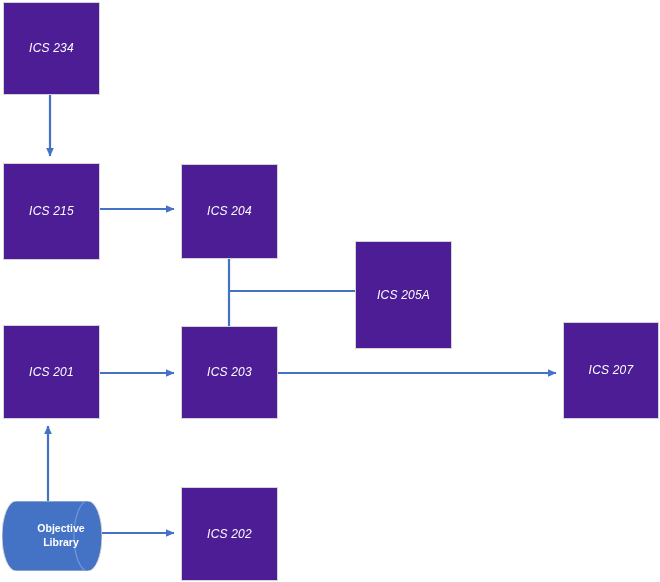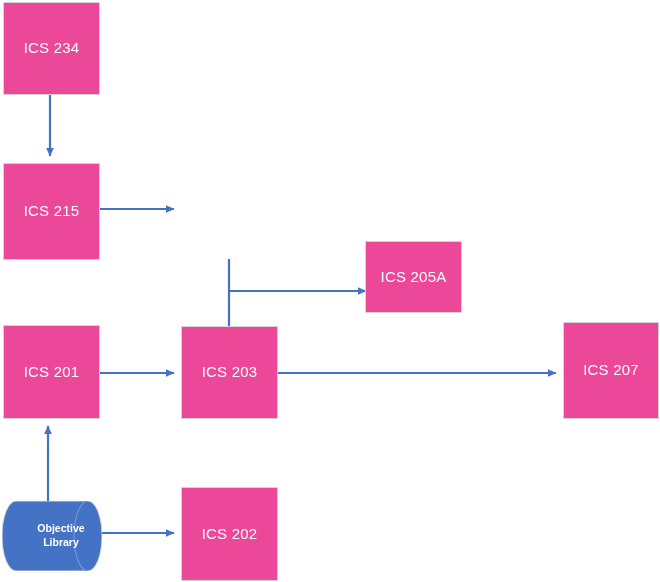--- a/index.html
+++ b/index.html
@@ -20,32 +20,33 @@
   }
   svg.layer {
     position: absolute;
     left: 0;
     top: 0;
     width: 660px;
     height: 582px;
   }
   .node-box {
     position: absolute;
-    background: #ec4899;
+    background: #4c1d95;
     border: 1px solid #d4d4d4;
     box-sizing: border-box;
     display: flex;
     align-items: center;
     justify-content: center;
     color: #ffffff;
-    font-size: 15px;
+    font-size: 12px;
     letter-spacing: 0.2px;
     line-height: 1.25;
     text-align: center;
     user-select: none;
+    font-style: italic;
   }
   .node-label {
     display: block;
     white-space: pre-line;
   }
   .cyl-wrap {
     position: absolute;
     color: #ffffff;
     font-size: 10.5px;
     line-height: 1.3;
@@ -118,22 +119,25 @@
   </svg>
 
   <div class="node-box" style="left:3px; top:2px; width:97px; height:93px;">
     <span class="node-label">ICS 234</span>
   </div>
 
   <div class="node-box" style="left:3px; top:163px; width:97px; height:97px;justify-content:center;">
     <span class="node-label">ICS 215</span>
   </div>
 
+  <div class="node-box" style="left:181px; top:164px; width:97px; height:95px;">
+    <span class="node-label">ICS 204</span>
+  </div>
 
-  <div class="node-box" style="left:365px; top:241px; width:97px; height:72px;">
+  <div class="node-box" style="left:355px; top:241px; width:97px; height:108px;">
     <span class="node-label">ICS 205A</span>
   </div>
 
   <div class="node-box" style="left:3px; top:325px; width:97px; height:94px;text-align:right;">
     <span class="node-label">ICS 201</span>
   </div>
 
   <div class="node-box" style="left:181px; top:326px; width:97px; height:93px;align-items:center;">
     <span class="node-label">ICS 203</span>
   </div>

